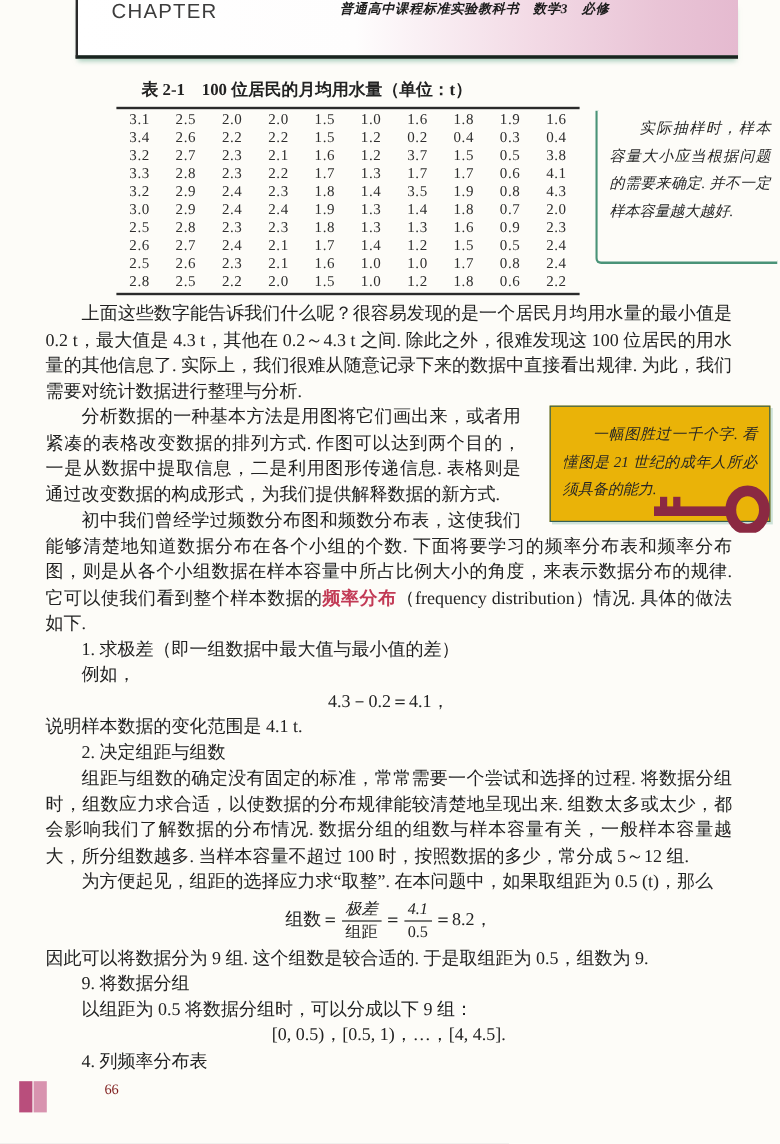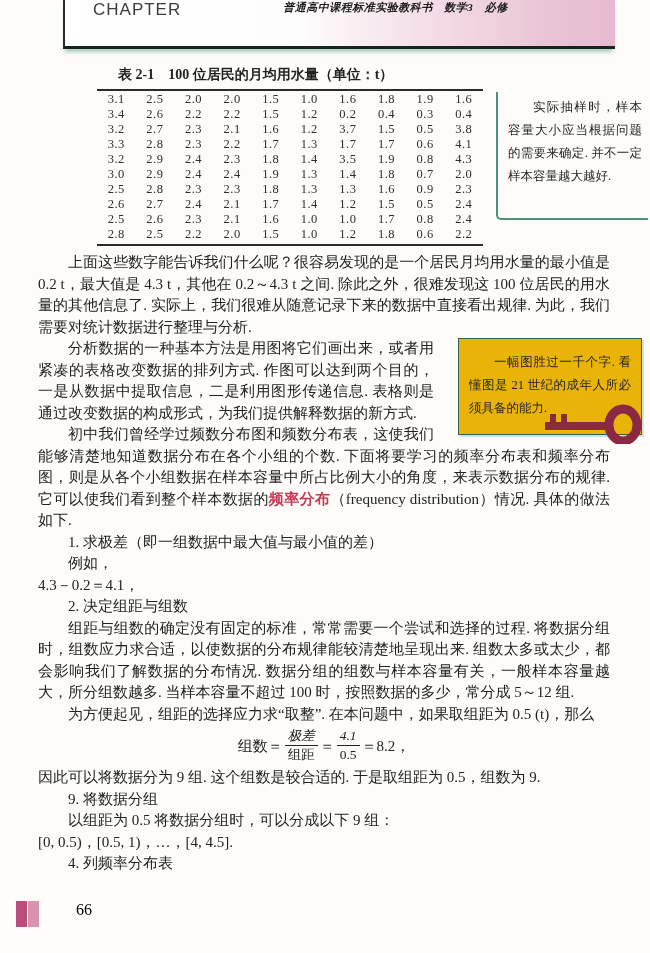--- a/index.html
+++ b/index.html
@@ -46,54 +46,54 @@
     letter-spacing:.5px;
   }
   
   .note1{
     position:absolute; left:496px; top:92px; width:152px; box-sizing:border-box;
     border-left:2.5px solid var(--rule-green); border-bottom:2.5px solid var(--rule-green);
     border-bottom-left-radius:5px;
     padding:4px 6px 10px 10px; min-height:128px;
   }
   .note-text{
-    margin:0; font-size:12.5px; line-height:1.85;
+    margin:0; font-size:12.5px; font-style:italic; line-height:1.85;
     text-align:justify; text-indent:2em; color:#262626;
   }
   .note2{
     position:absolute; left:458px; top:338px; width:184px; box-sizing:border-box;
     border:1.5px solid #356054; box-shadow:2px 2px 0 rgba(130,185,165,.38);
     padding:12px 10px 14px 10px; background:#eab308;
   }
   .key{position:absolute; left:543px; top:404px; width:100px; height:40px;}
   
   .content{
     position:absolute; left:38px; top:252px; width:572px;
     font-size:15px; line-height:21.5px; text-align:justify;
   }
   .para{margin:0;}
   .indent{text-indent:2em;}
-  .center{text-align:left; text-indent:0;}
+  .center{text-align:center; text-indent:0;}
   .red{color:var(--term-red); font-weight:bold;}
   .note-spacer{float:right; width:168px; height:106px; margin-left:8px;}
   .formula2{
     display:flex; justify-content:center; align-items:center;
     font-size:15px; line-height:1.2; margin:3px 0 4px 0;
   }
   .frac{
     display:inline-flex; flex-direction:column; align-items:center;
     font-size:13.5px; margin:0 2px; vertical-align:middle;
   }
   .frac .num{border-bottom:1.3px solid #222; padding:0 3px 1px 3px;font-style:italic;}
   .frac .den{padding-top:1px;}
   
   .footer-block{position:absolute; width:11px; height:26px; top:901px;}
   .footer-block.dark{left:16px; background:var(--footer-pink-dark);}
   .footer-block.light{left:28px; background:var(--footer-pink-light);}
-  .page-number{position:absolute; left:76px; top:901px; font-size:16px; color:#000000;}
+  .page-number{position:absolute; left:87px; top:901px; font-size:12px; color:#7f1d1d;}
 </style>
 </head>
 <body>
 
 <div class="page">
 
   <header class="header">
     <span class="chapter">CHAPTER</span>
     <span class="booktitle">普通高中课程标准实验教科书　数学3　必修</span>
   </header>
@@ -245,20 +245,21 @@
 
     <div class="note-spacer"></div>
 
     <p class="para indent">分析数据的一种基本方法是用图将它们画出来，或者用紧凑的表格改变数据的排列方式. 作图可以达到两个目的，一是从数据中提取信息，二是利用图形传递信息. 表格则是通过改变数据的构成形式，为我们提供解释数据的新方式.</p>
 
     <p class="para indent"><span>初中我们曾经学过频数分布图和频数分布表，这使我们能够清楚地知道数据分布在各个小组的个数. 下面将要学习的频率分布表和频率分布图，则是从各个小组数据在样本容量中所占比例大小的角度，来表示数据分布的规律. 它可以使我们看到整个样本数据的</span><span class="red">频率分布</span><span>（frequency distribution）情况. 具体的做法如下.</span></p>
 
     <p class="para indent">1. 求极差（即一组数据中最大值与最小值的差）</p>
     <p class="para indent">例如，</p>
     <p class="para center">4.3－0.2＝4.1，</p>
+    <p class="para">说明样本数据的变化范围是 4.1 t.</p>
 
     <p class="para indent">2. 决定组距与组数</p>
     <p class="para indent">组距与组数的确定没有固定的标准，常常需要一个尝试和选择的过程. 将数据分组时，组数应力求合适，以使数据的分布规律能较清楚地呈现出来. 组数太多或太少，都会影响我们了解数据的分布情况. 数据分组的组数与样本容量有关，一般样本容量越大，所分组数越多. 当样本容量不超过 100 时，按照数据的多少，常分成 5～12 组.</p>
     <p class="para indent">为方便起见，组距的选择应力求“取整”. 在本问题中，如果取组距为 0.5 (t)，那么</p>
 
     <div class="formula2">
       <span>组数＝</span>
       <span class="frac">
           <span class="num">极差</span>
           <span class="den">组距</span>

